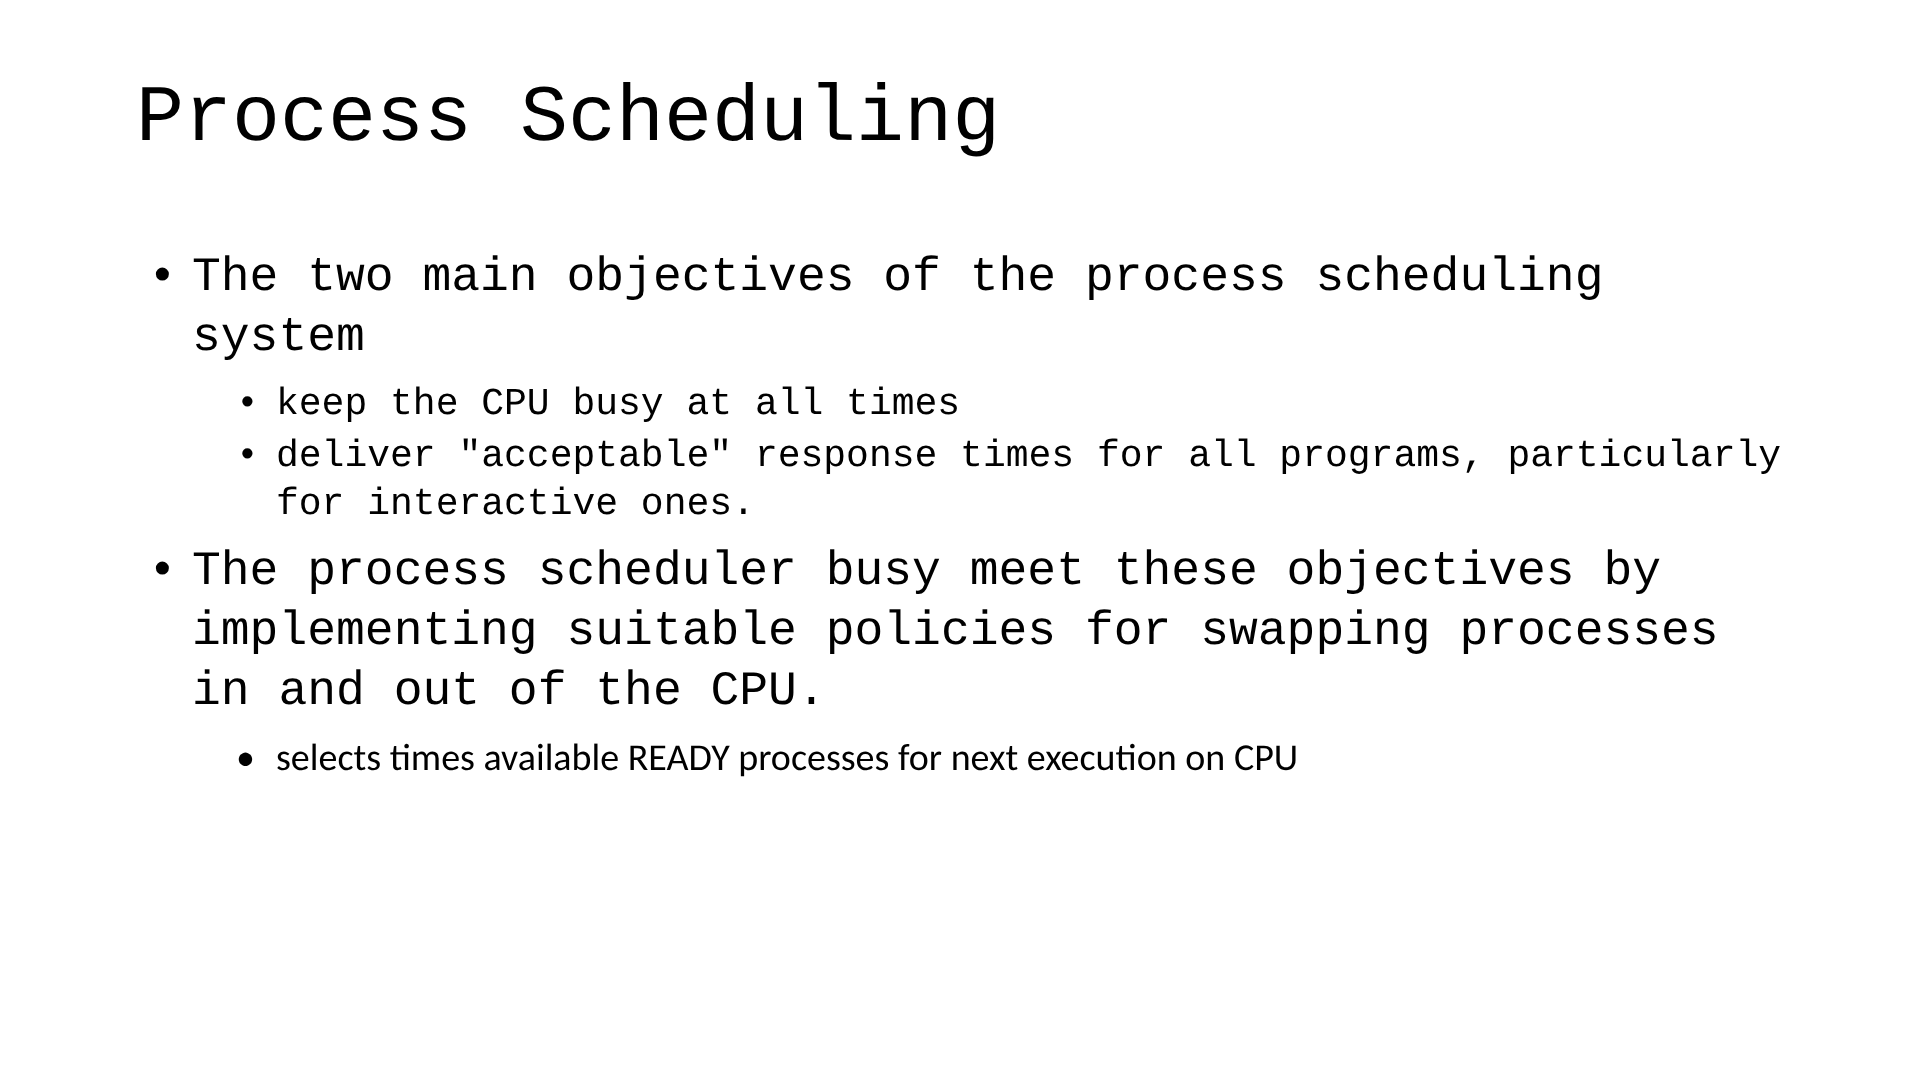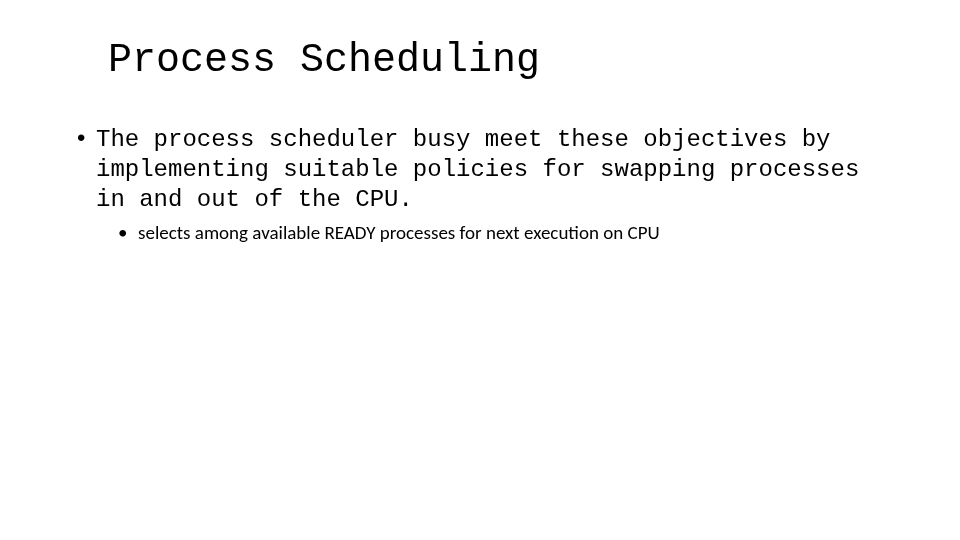--- a/index.html
+++ b/index.html
@@ -11,21 +11,20 @@
     height: 540px;
     padding: 38px 68px 0 68px;
   }
 
   .title {
     font-family: "Courier New", Courier, monospace;
     font-size: 40px;
     font-weight: 400;
     letter-spacing: 0px;
     margin-bottom: 42px;
-    margin-left: 40px;
   }
 
   ul.lvl1 {
     list-style: none;
     padding-left: 0;
   }
   ul.lvl1 > li {
     position: relative;
     padding-left: 28px;
     font-family: "Courier New", Courier, monospace;
@@ -76,25 +75,36 @@
 </style>
 </head>
 <body>
 
 <div class="slide">
 
   <h1 class="title">Process Scheduling</h1>
 
   <ul class="lvl1">
 
+    <li>
+      <span>The two main objectives of the process scheduling system</span>
+      <ul class="lvl2">
+        <li>
+          <span>keep the CPU busy at all times</span>
+        </li>
+        <li>
+          <span>deliver "acceptable" response times for all programs, particularly for interactive ones.</span>
+        </li>
+      </ul>
+    </li>
 
     <li>
       <span>The process scheduler busy meet these objectives by implementing suitable policies for swapping processes in and out of the CPU.</span>
       <ul class="lvl2 sans">
         <li>
-          <span>selects among available READY processes for next execution on CPU</span>
+          <span>selects times available READY processes for next execution on CPU</span>
         </li>
       </ul>
     </li>
 
   </ul>
 
 </div>
 
 </body></html>

